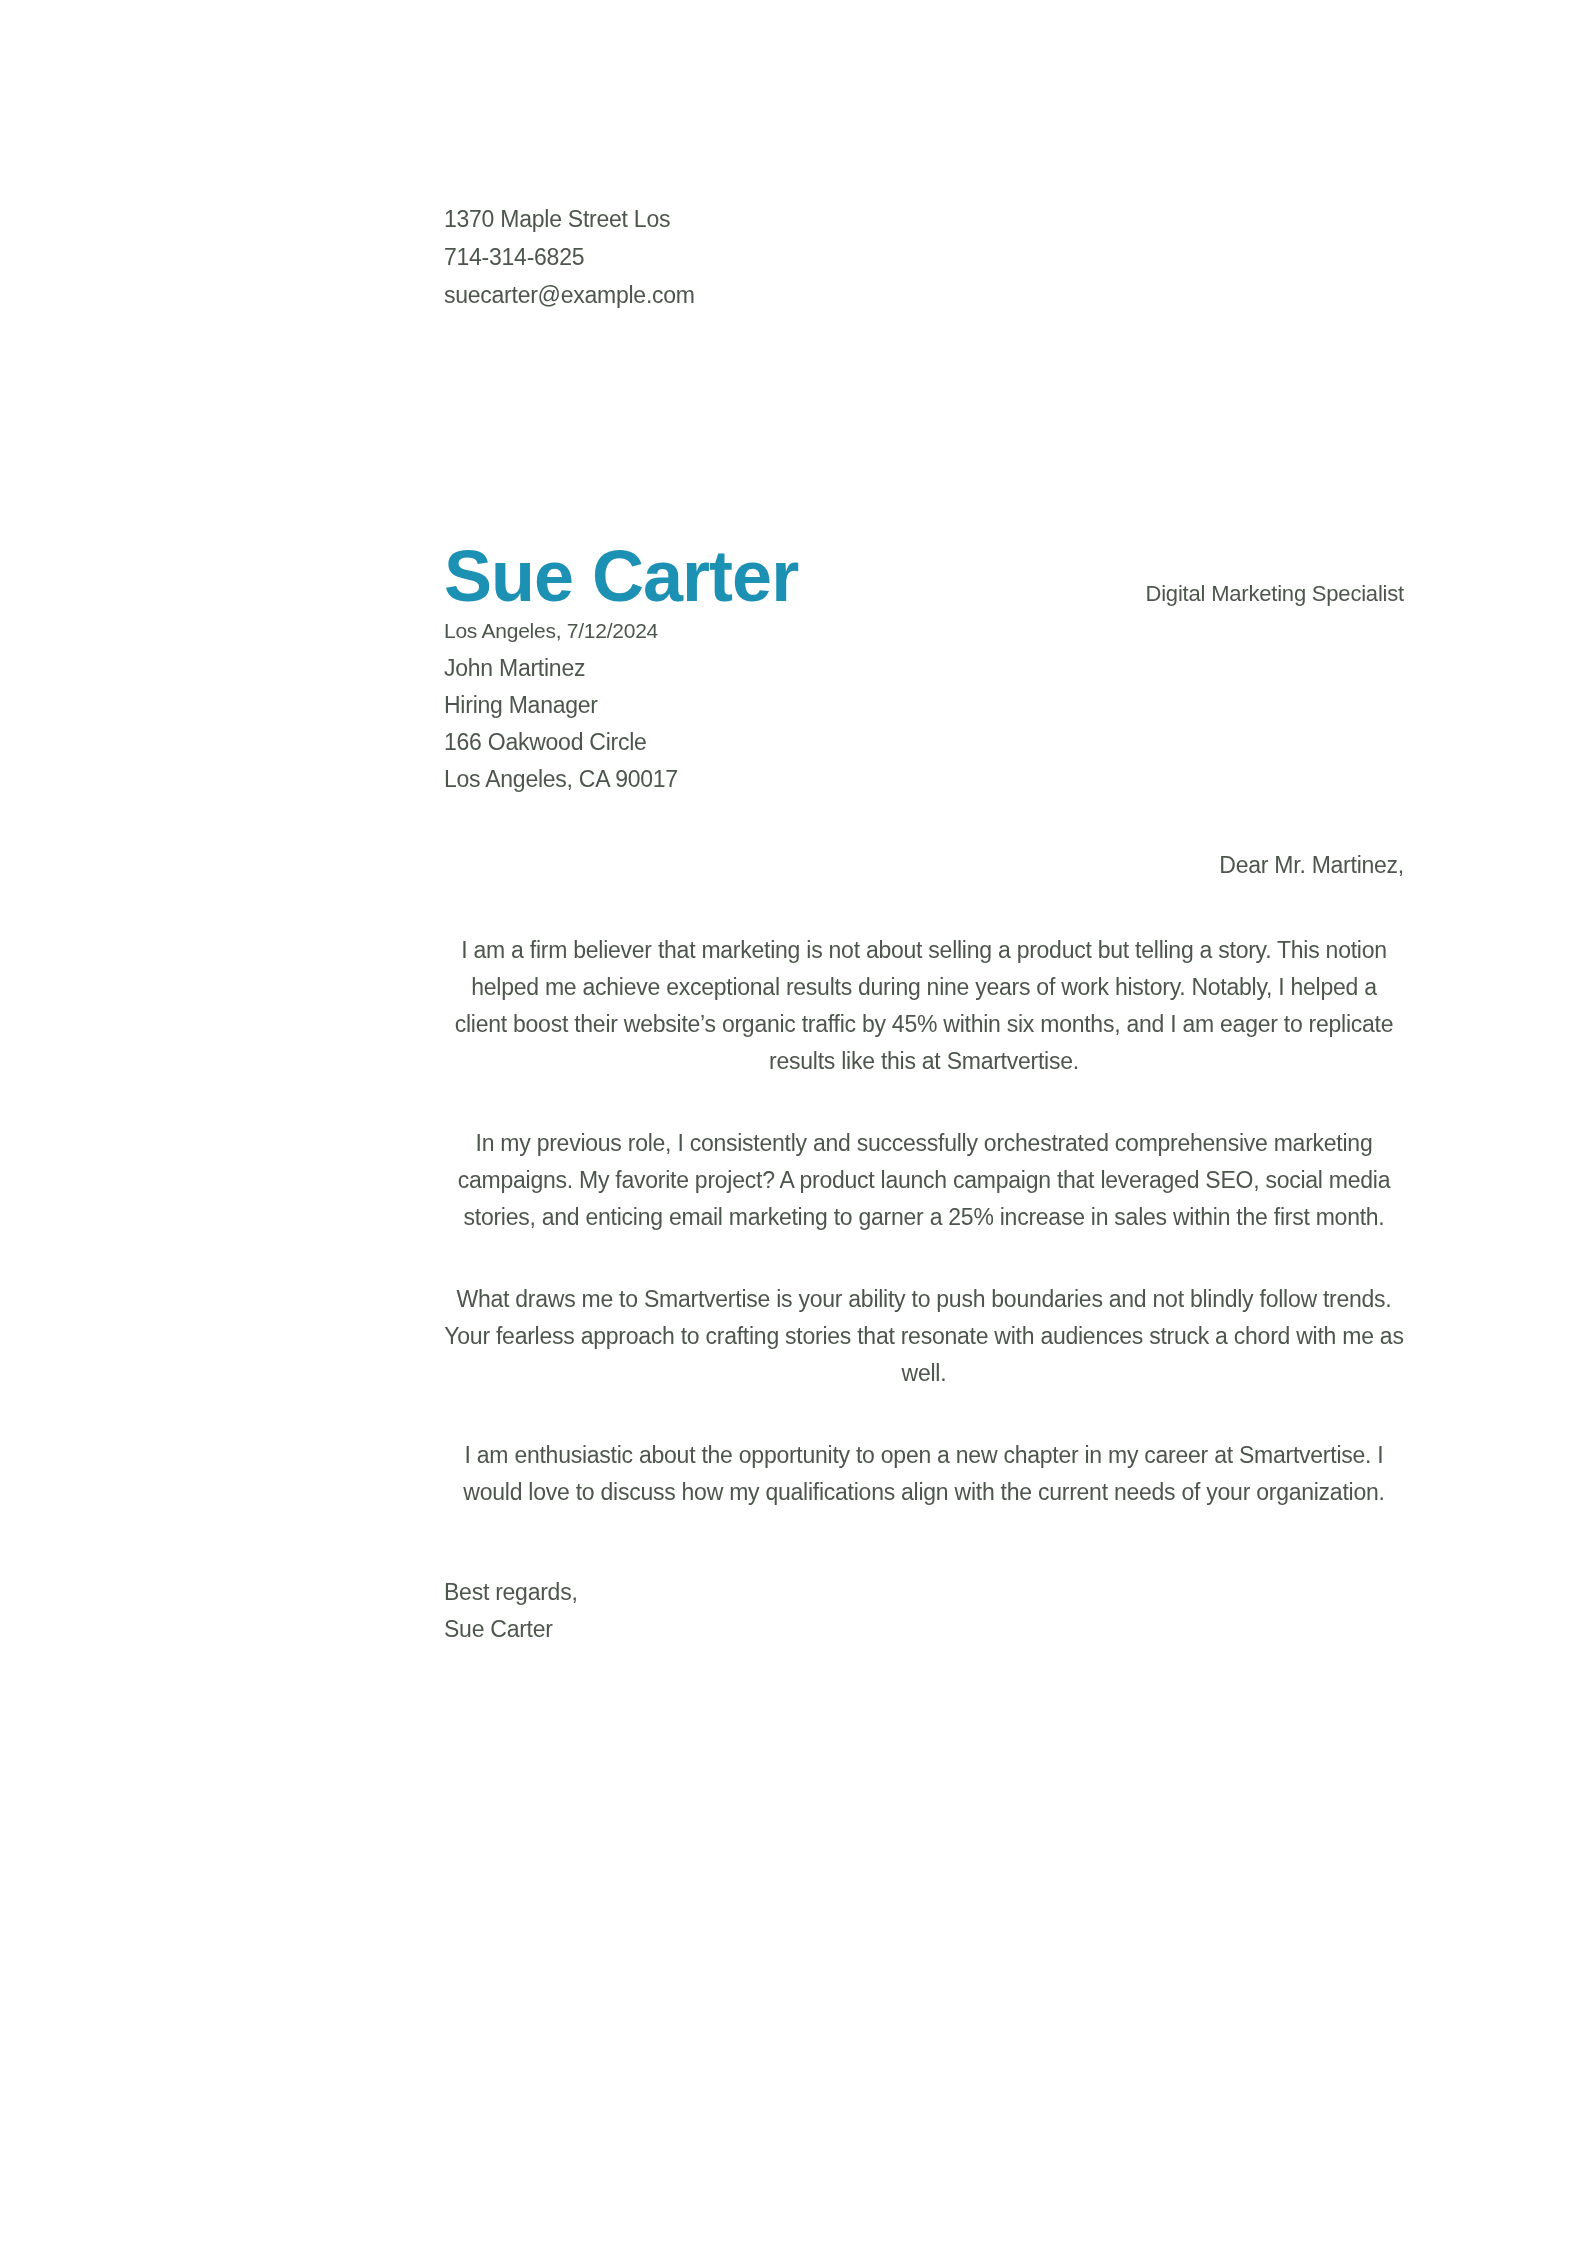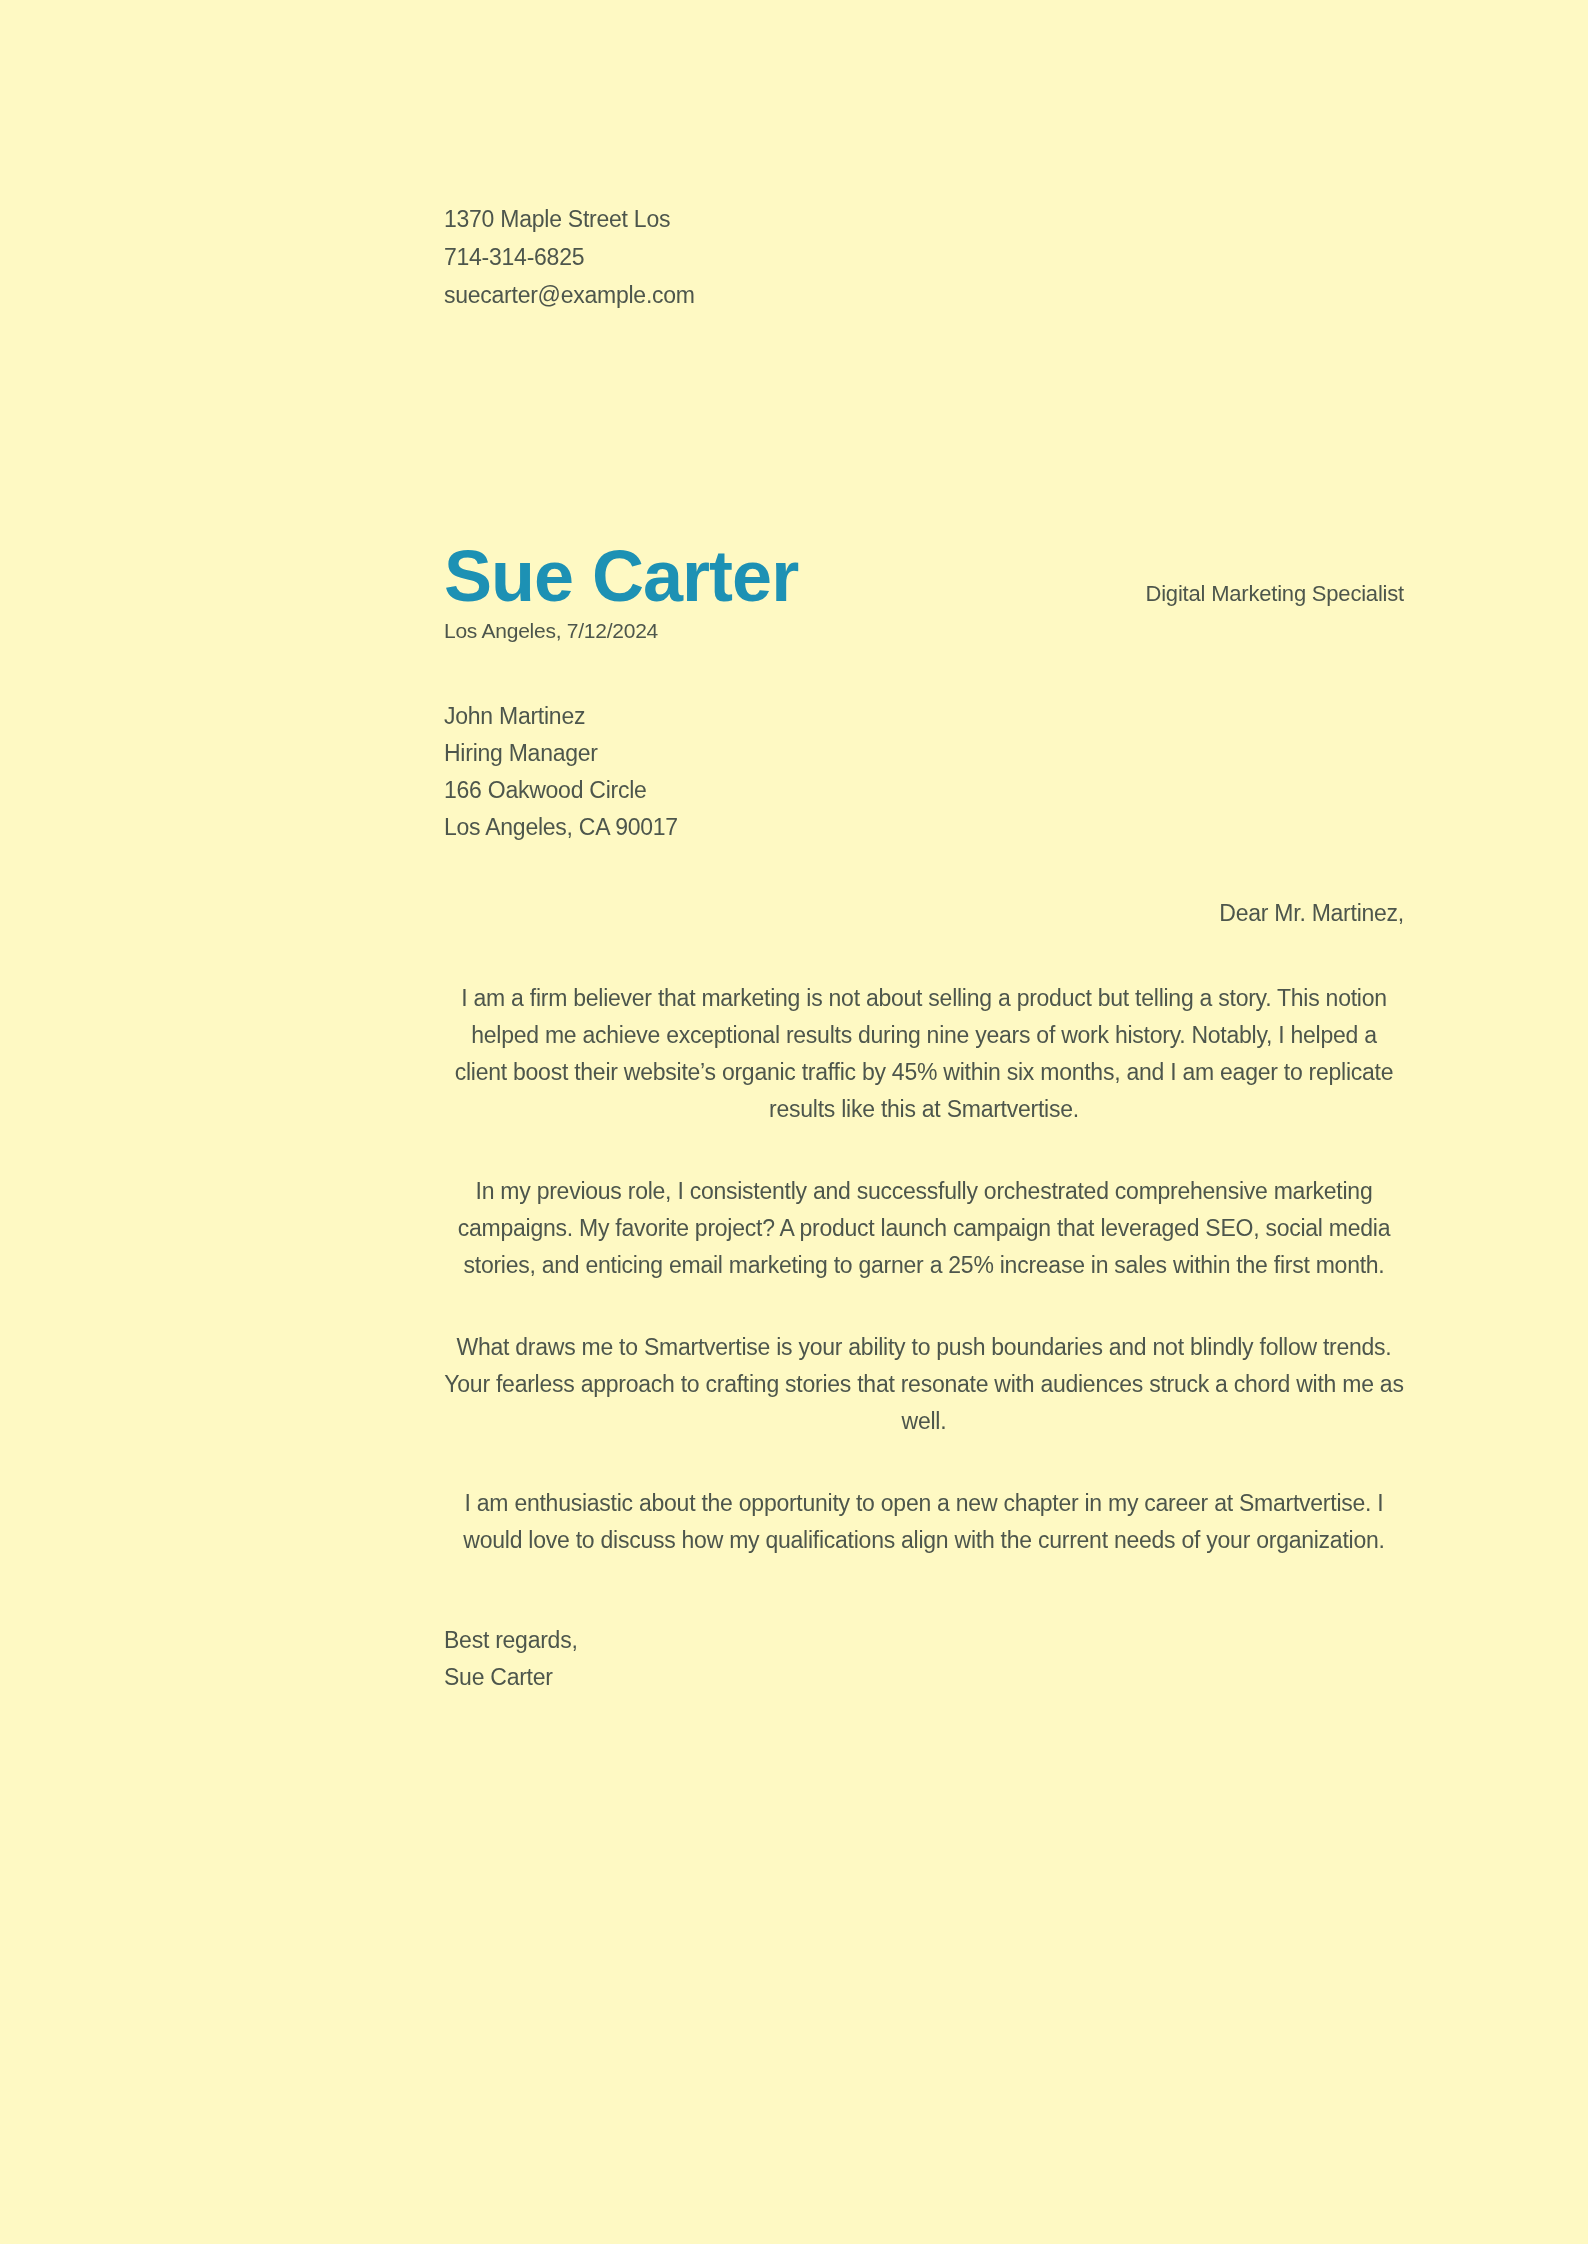--- a/index.html
+++ b/index.html
@@ -4,21 +4,21 @@
 <style>
   html, body {
     margin: 0;
     padding: 0;
     background: #eef6e1;
   }
   .page {
     position: relative;
     width: 1588px;
     height: 2244px;
-    background: #fef9c3;
+    background: #ffffff;
     font-family: "Liberation Sans", "DejaVu Sans", sans-serif;
     color: #4d564c;
     overflow: hidden;
   }
   .content {
     position: absolute;
     left: 444px;
     top: 0;
     width: 960px;
   }
@@ -50,21 +50,20 @@
     color: #4d564c;
     white-space: nowrap;
     text-align: right;
   }
   .date-line {
     font-size: 21px;
     line-height: 38px;
     letter-spacing: -0.25px;
   }
   .recipient {
-    margin-top: 48px;
     font-size: 23px;
     line-height: 37px;
     letter-spacing: -0.25px;
   }
   .salutation {
     margin-top: 49px;
     font-size: 23px;
     line-height: 37px;
     letter-spacing: -0.25px;
     text-align: right;

